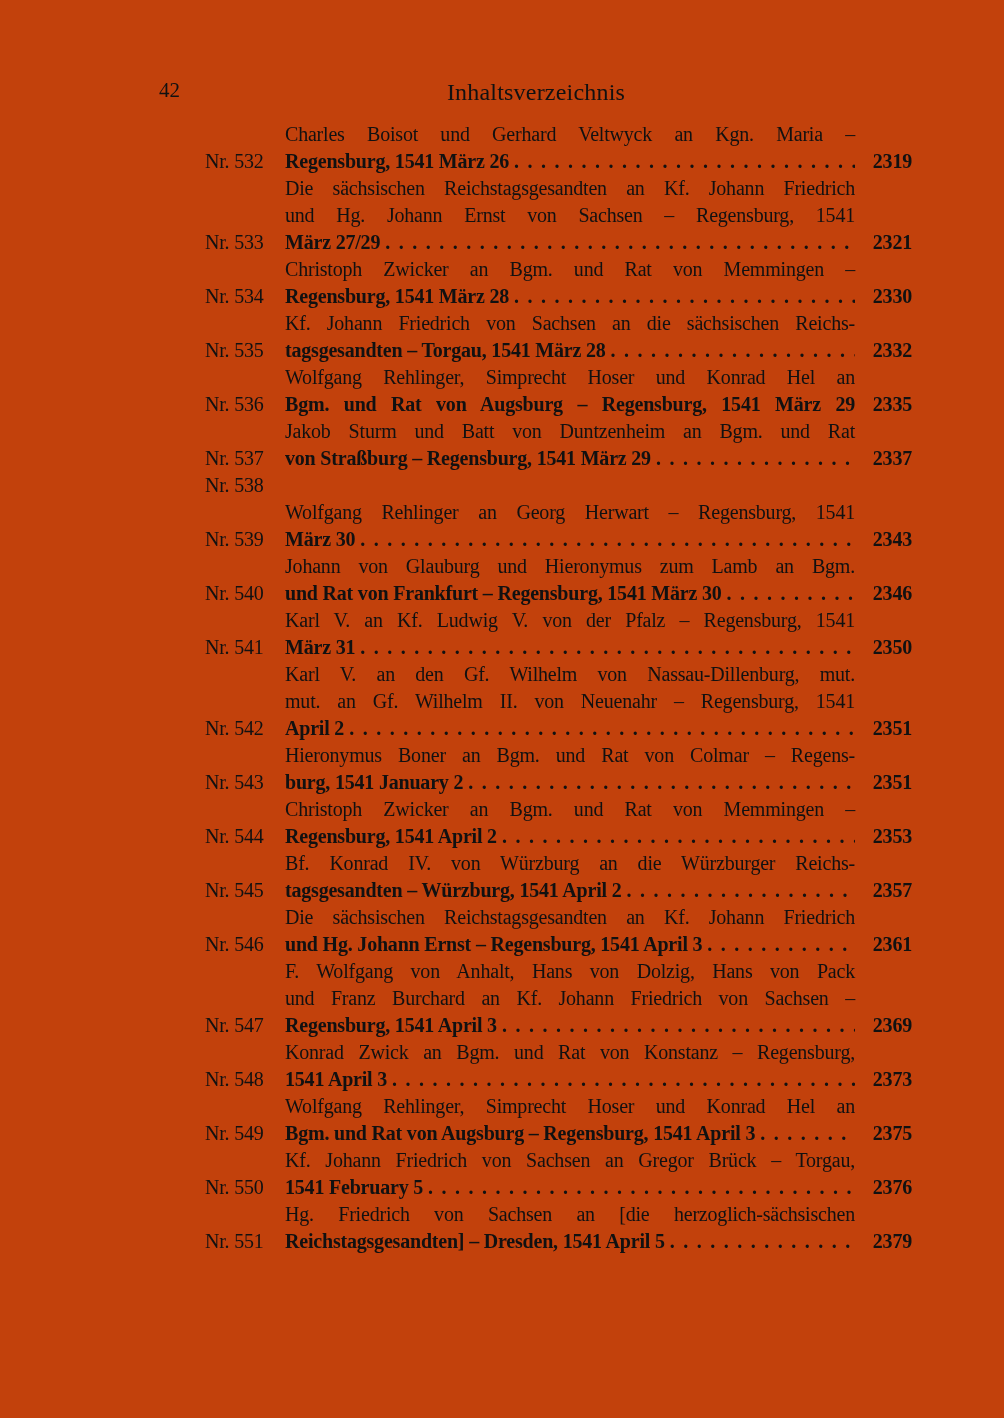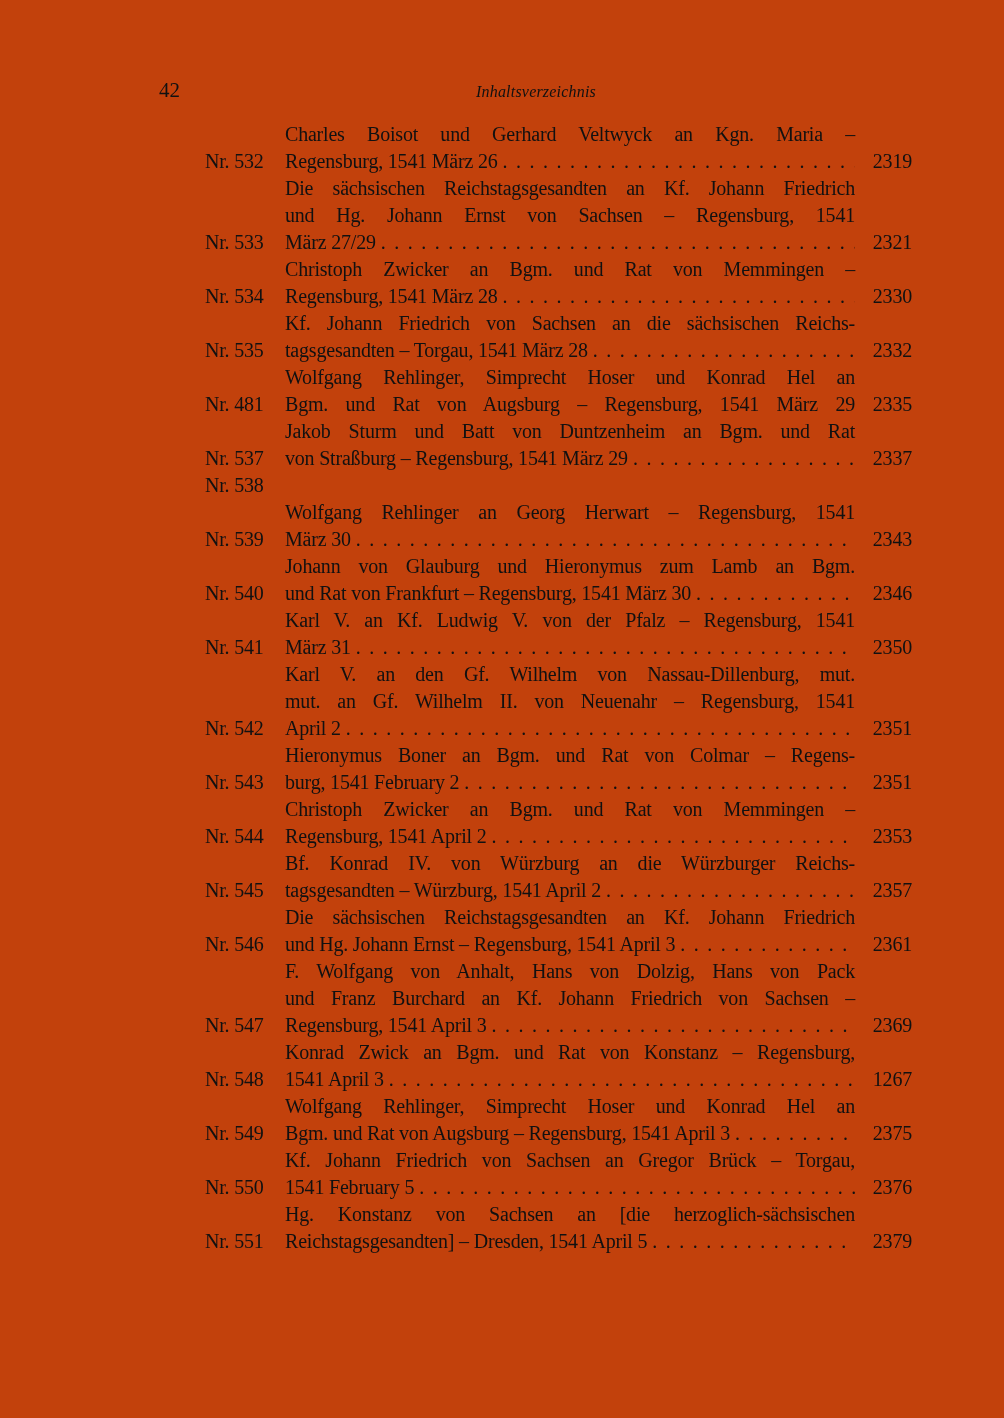--- a/index.html
+++ b/index.html
@@ -22,24 +22,23 @@
     top: 78px;
     font-size: 21px;
     line-height: 24px;
   }
   .running-title {
     position: absolute;
     left: 160px;
     right: 92px;
     top: 80px;
     text-align: center;
-    font-size: 16px;
+    font-size: 24px;
     line-height: 24px;
     letter-spacing: 0.2px;
-    font-style: italic;
   }
   .toc {
     position: absolute;
     left: 205px;
     top: 121px;
     width: 707px;
     font-size: 20px;
     line-height: 27px;
     letter-spacing: -0.2px;
   }
@@ -58,20 +57,21 @@
   }
   .jline {
     width: 570px;
     text-align: justify;
     text-align-last: justify;
   }
   .lastline {
     display: flex;
     align-items: baseline;
     width: 627px;
+    font-weight: bold;
   }
   .ltext {
     flex: none;
     white-space: nowrap;
   }
   .leader {
     flex: 1;
     min-width: 0;
     overflow: hidden;
     white-space: nowrap;
@@ -145,21 +145,21 @@
       <div class="jline">Kf. Johann Friedrich von Sachsen an die sächsischen Reichs-</div>
           <div class="lastline">
         <span class="ltext">tagsgesandten – Torgau, 1541 März 28</span>
         <span class="leader"></span>
         <span class="pageno">2332</span>
       </div>
     </div>
   </div>
 
   <div class="entry">
-    <div class="num">Nr. 481</div>
+    <div class="num">Nr. 536</div>
     <div class="body">
       <div class="jline">Wolfgang Rehlinger, Simprecht Hoser und Konrad Hel an</div>
           <div class="lastline nodots">
         <span class="ltext">Bgm. und Rat von Augsburg – Regensburg, 1541 März 29</span>
 
         <span class="pageno">2335</span>
       </div>
     </div>
   </div>
 
@@ -226,21 +226,21 @@
         <span class="pageno">2351</span>
       </div>
     </div>
   </div>
 
   <div class="entry">
     <div class="num">Nr. 543</div>
     <div class="body">
       <div class="jline">Hieronymus Boner an Bgm. und Rat von Colmar – Regens-</div>
           <div class="lastline">
-        <span class="ltext">burg, 1541 February 2</span>
+        <span class="ltext">burg, 1541 January 2</span>
         <span class="leader"></span>
         <span class="pageno">2351</span>
       </div>
     </div>
   </div>
 
   <div class="entry">
     <div class="num">Nr. 544</div>
     <div class="body">
       <div class="jline">Christoph Zwicker an Bgm. und Rat von Memmingen –</div>
@@ -289,21 +289,21 @@
     </div>
   </div>
 
   <div class="entry">
     <div class="num">Nr. 548</div>
     <div class="body">
       <div class="jline">Konrad Zwick an Bgm. und Rat von Konstanz – Regensburg,</div>
           <div class="lastline">
         <span class="ltext">1541 April 3</span>
         <span class="leader"></span>
-        <span class="pageno">1267</span>
+        <span class="pageno">2373</span>
       </div>
     </div>
   </div>
 
   <div class="entry">
     <div class="num">Nr. 549</div>
     <div class="body">
       <div class="jline">Wolfgang Rehlinger, Simprecht Hoser und Konrad Hel an</div>
           <div class="lastline">
         <span class="ltext">Bgm. und Rat von Augsburg – Regensburg, 1541 April 3</span>
@@ -321,21 +321,21 @@
         <span class="ltext">1541 February 5</span>
         <span class="leader"></span>
         <span class="pageno">2376</span>
       </div>
     </div>
   </div>
 
   <div class="entry">
     <div class="num">Nr. 551</div>
     <div class="body">
-      <div class="jline">Hg. Konstanz von Sachsen an [die herzoglich-sächsischen</div>
+      <div class="jline">Hg. Friedrich von Sachsen an [die herzoglich-sächsischen</div>
           <div class="lastline">
         <span class="ltext">Reichstagsgesandten] – Dresden, 1541 April 5</span>
         <span class="leader"></span>
         <span class="pageno">2379</span>
       </div>
     </div>
   </div>
 </div>
 </div>
 

